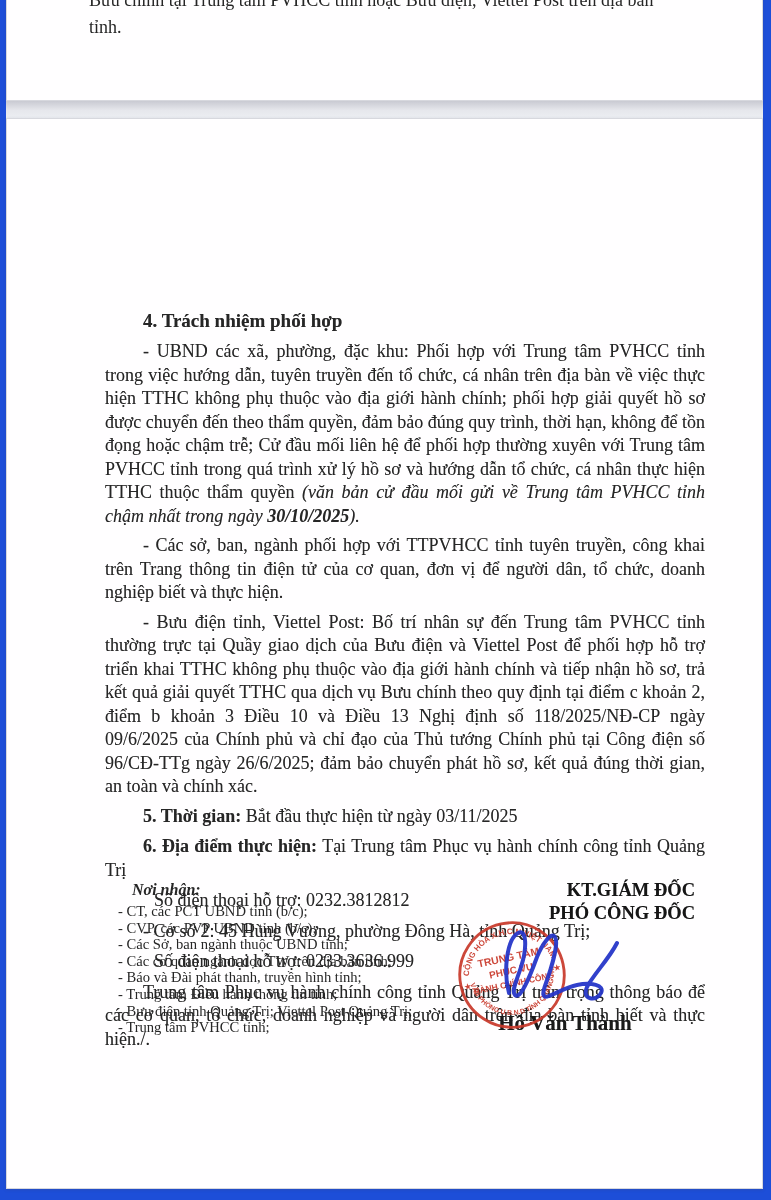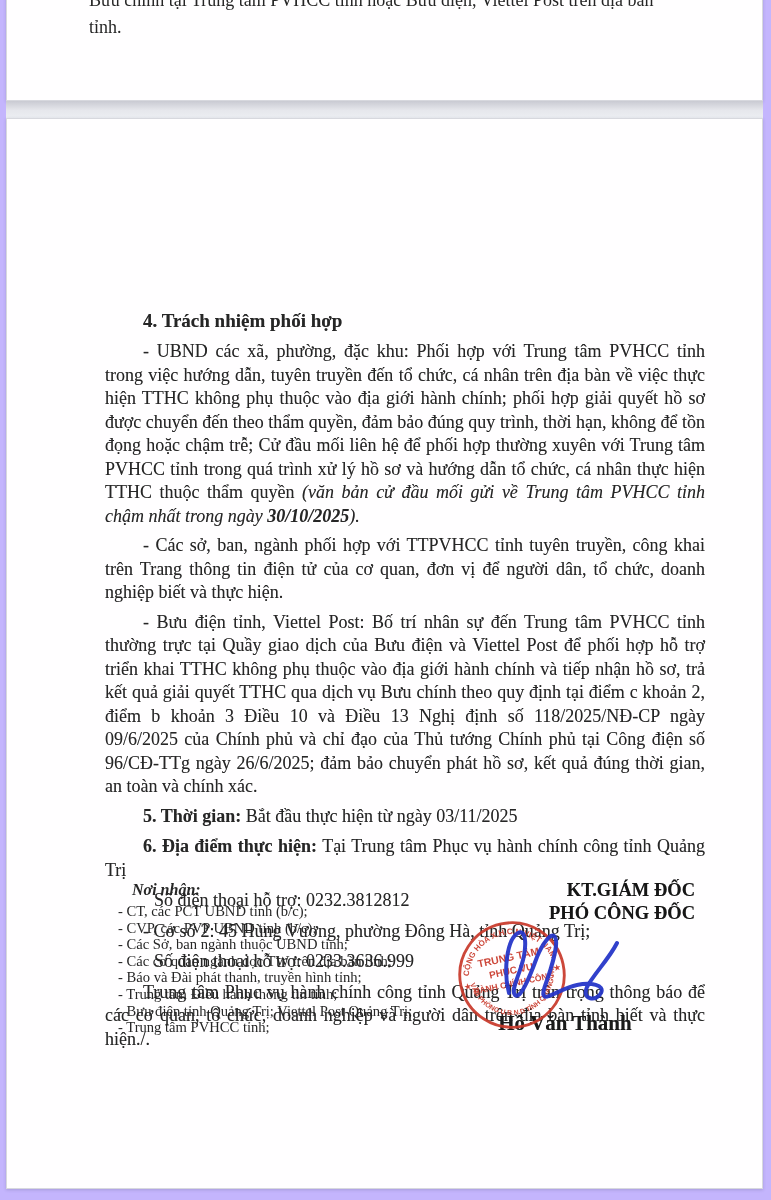--- a/index.html
+++ b/index.html
@@ -1,17 +1,17 @@
 <!DOCTYPE html>
 <html><head>
 <meta charset="utf-8">
 <style>
   html,body{margin:0;padding:0;background:#e8e9ee;}
   .canvas{position:relative;width:771px;height:1200px;overflow:hidden;
-          background:#c4b5fd;font-family:"Liberation Serif",serif;color:#262626;}
+          background:#1d4ed8;font-family:"Liberation Serif",serif;color:#262626;}
   .page{position:absolute;left:6px;width:757px;background:#fffeff;
         border:1px solid #d7d8de;box-shadow:0 1px 3px rgba(70,70,95,.22);box-sizing:border-box;}
   .page1{top:-6px;height:107px;overflow:hidden;padding:0 60px 0 82px;box-sizing:border-box;}
   .page1 p{margin:0;font-size:18px;line-height:27px;white-space:nowrap;overflow:hidden;}
   .p1clip{margin-top:-8px !important;}
   .gap{position:absolute;left:6px;top:101px;width:757px;height:17px;
        background:linear-gradient(#c9cad2,#e6e7ec 55%,#eceef2);}
   .page2{top:118px;height:1071px;}
   .content{position:absolute;left:98px;top:190px;width:600px;}
   .b{font-size:18px;line-height:23.5px;text-align:justify;margin:0 0 6px;text-indent:38px;

